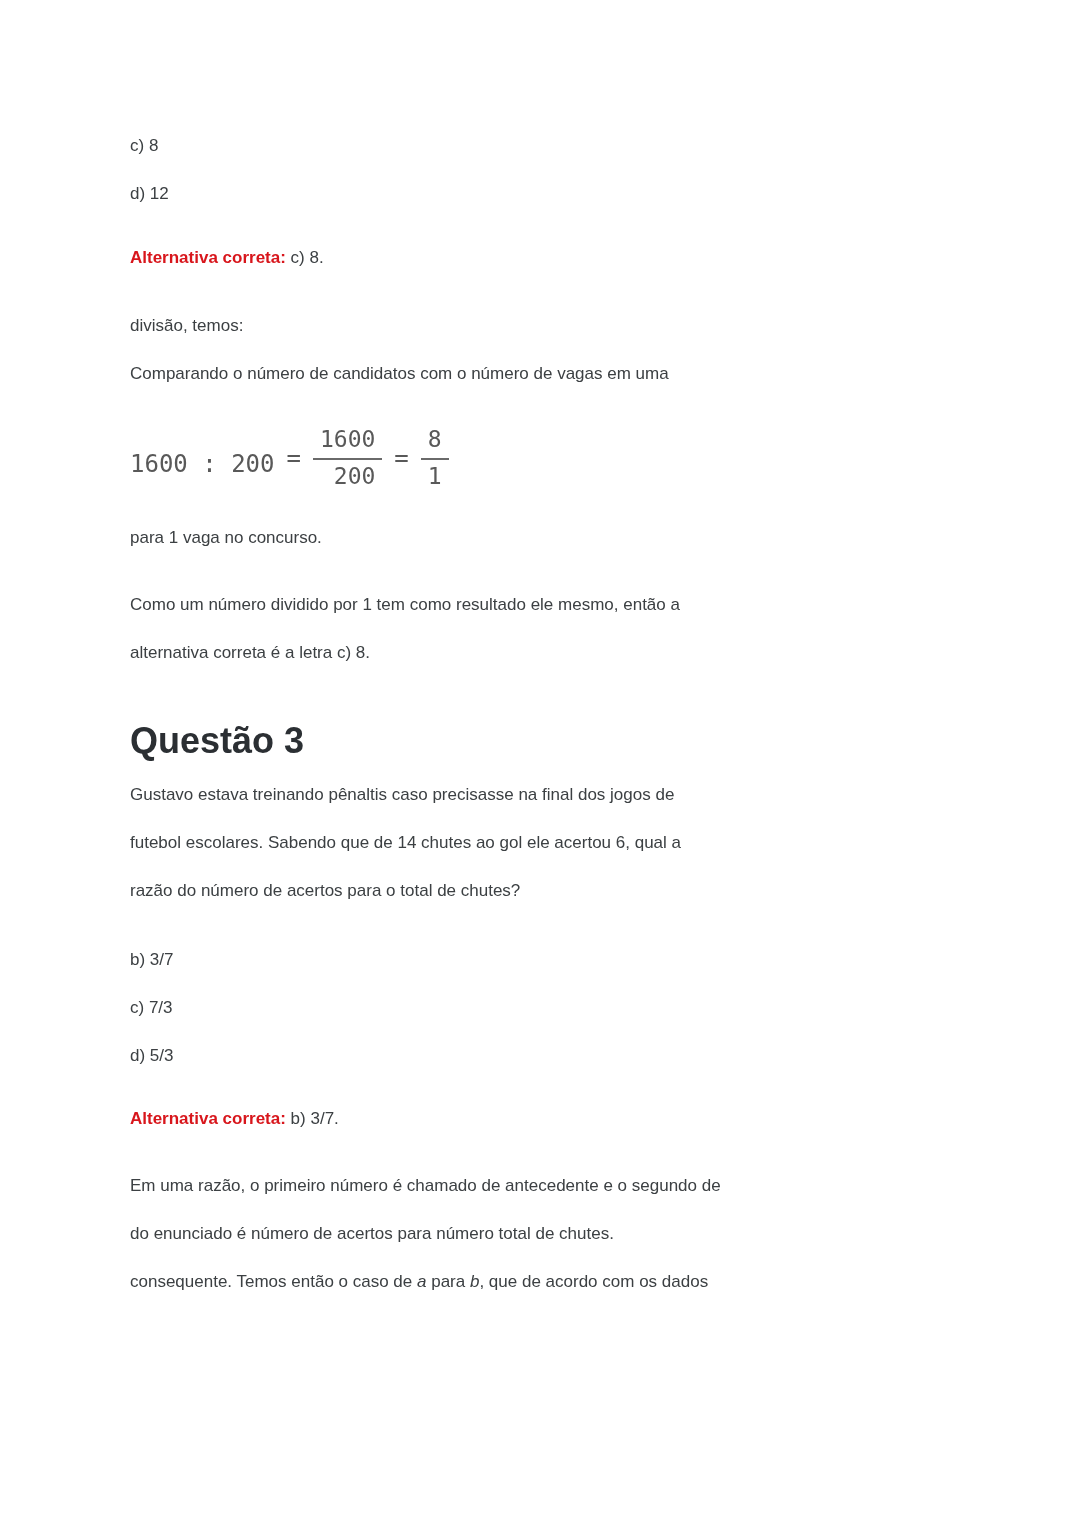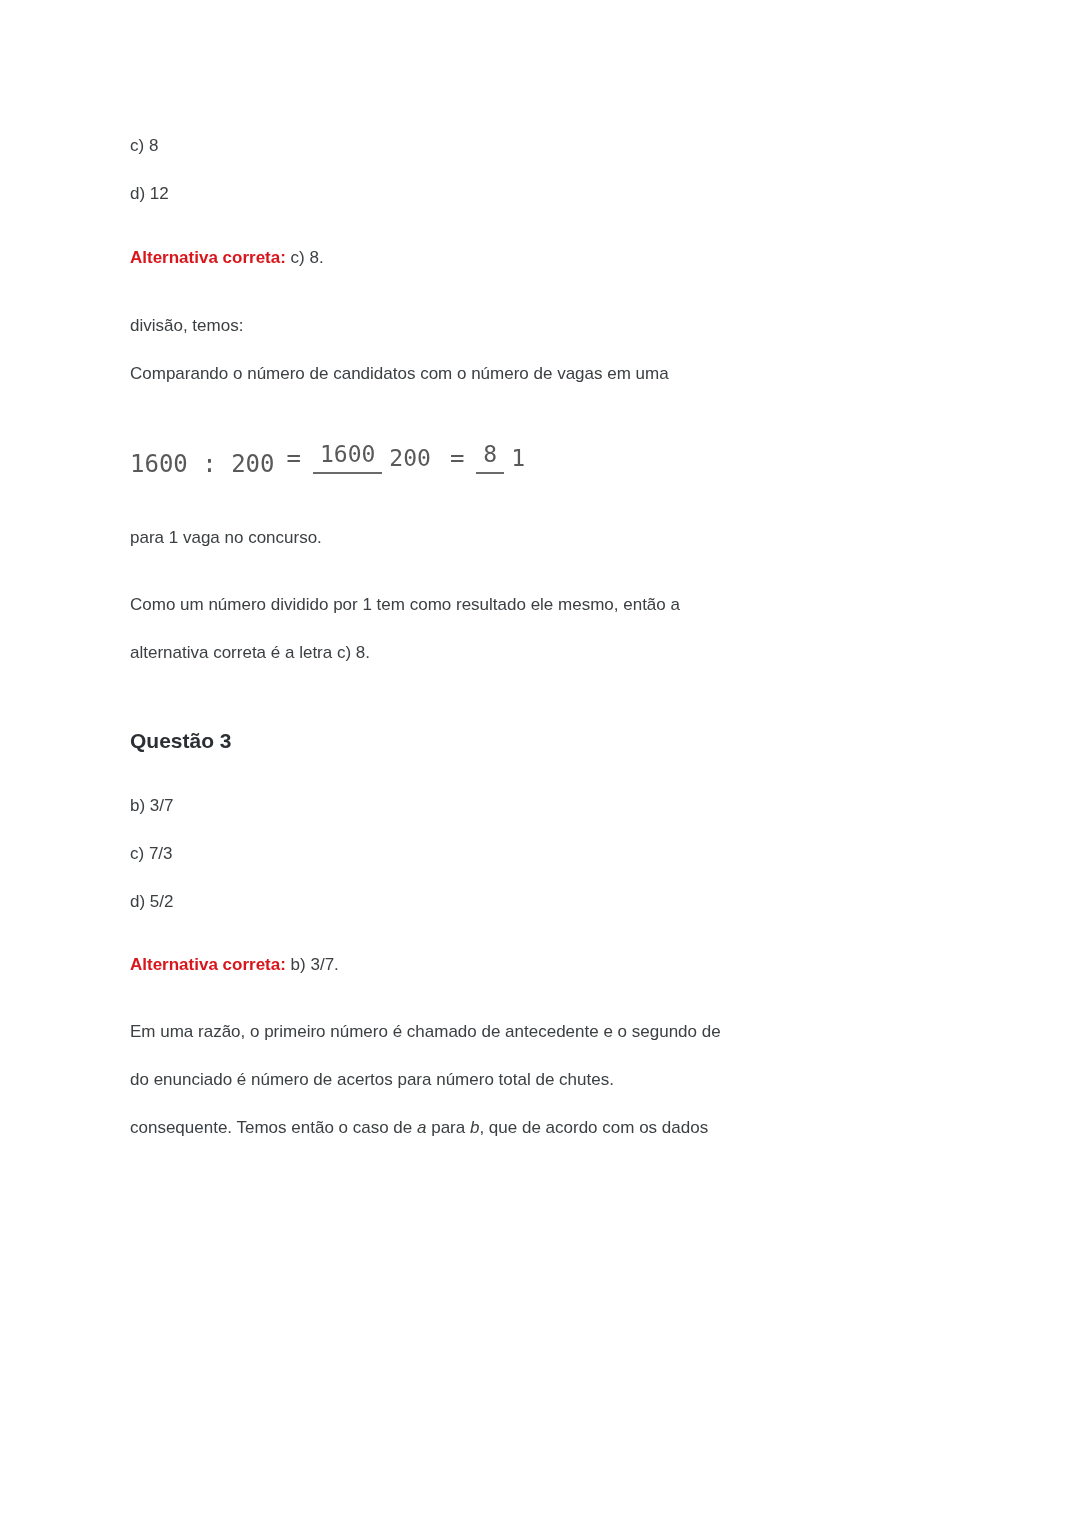--- a/index.html
+++ b/index.html
@@ -36,41 +36,41 @@
   .opts3{margin-top:21px;}
   .alt-line2{margin-top:15px;}
   .p4{margin-top:19px;}
   .red-label{
     color:var(--red);
     font-weight:700;
   }
   .it{font-style:italic;}
   h2.q-heading{
     margin:44px 0 0 0;
-    font-size:21px;
+    font-size:36px;
     line-height:40px;
     font-weight:700;
     color:var(--heading);
   }
   
   .formula{
     margin-top:22px;
     height:76px;
     display:flex;
     align-items:center;
     font-family:"DejaVu Sans Mono", monospace;
     color:var(--formula);
     font-size:24px;
   }
   .f-part{white-space:pre;margin-top:12px;}
   .f-eq{margin:0 12px;}
   .frac{
     display:inline-flex;
-    flex-direction:row;
-    align-items:flex-start;
+    flex-direction:column;
+    align-items:flex-end;
     font-size:23px;
     line-height:1.1;
   }
   .frac .num{
     border-bottom:2px solid #6a6a6a;
     padding:0 7px 5px 7px;
   }
   .frac .den{
     padding:4px 7px 0 7px;
   }
@@ -110,25 +110,30 @@
     <div class="line">para 1 vaga no concurso.</div>
   </div>
 
   <div class="p3">
     <div class="line">Como um número dividido por 1 tem como resultado ele mesmo, então a</div>
     <div class="line">alternativa correta é a letra c) 8.</div>
   </div>
 
   <h2 class="q-heading">Questão 3</h2>
 
+  <div class="stmt">
+    <div class="line">Gustavo estava treinando pênaltis caso precisasse na final dos jogos de</div>
+    <div class="line">futebol escolares. Sabendo que de 14 chutes ao gol ele acertou 6, qual a</div>
+    <div class="line">razão do número de acertos para o total de chutes?</div>
+  </div>
 
   <div class="opts3">
     <div class="line">b) 3/7</div>
     <div class="line">c) 7/3</div>
-    <div class="line">d) 5/2</div>
+    <div class="line">d) 5/3</div>
   </div>
 
   <div class="line alt-line2"><span class="red-label">Alternativa correta:</span><span> b) 3/7.</span></div>
 
   <div class="p4">
     <div class="line">Em uma razão, o primeiro número é chamado de antecedente e o segundo de</div>
     <div class="line">do enunciado é número de acertos para número total de chutes.</div>
     <div class="line"><span>consequente. Temos então o caso de </span><span class="it">a</span><span> para </span><span class="it">b</span><span>, que de acordo com os dados</span></div>
   </div>
 

